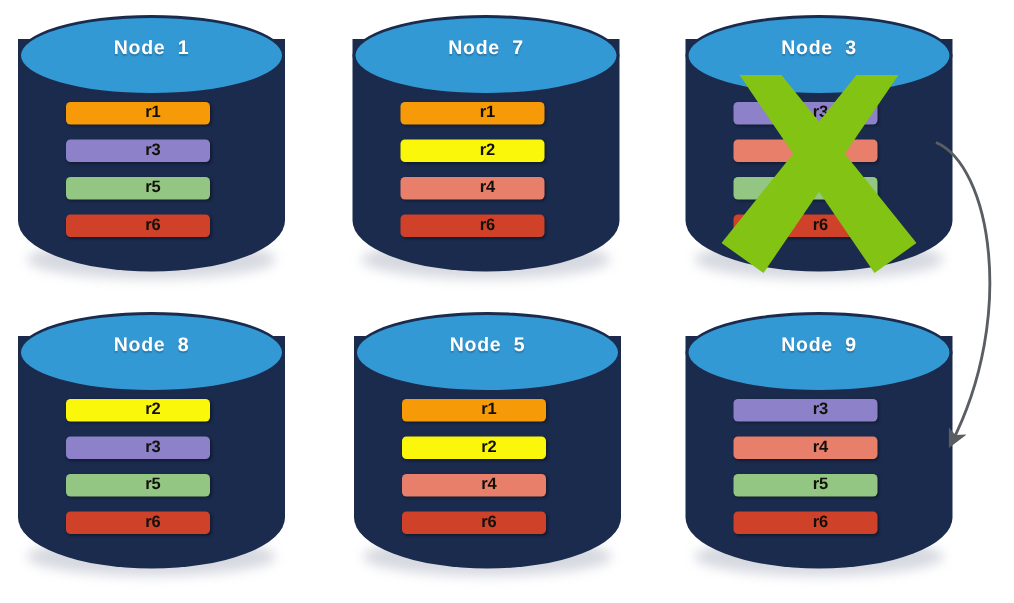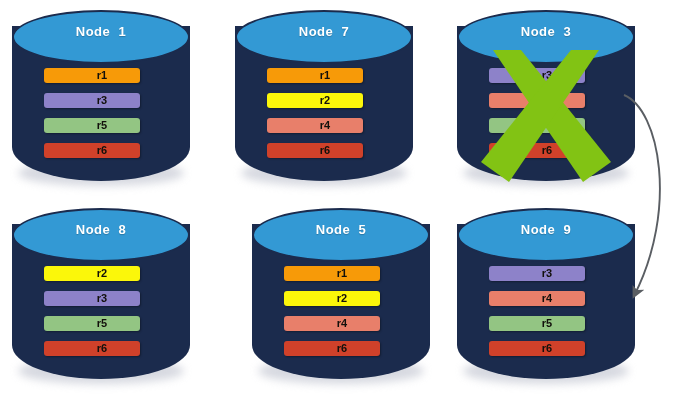--- a/index.html
+++ b/index.html
@@ -203,21 +203,21 @@
             <div class="bar-label">r3</div>
           </div>
           <div class="bar" style="background: rgb(147, 197, 131);">
             <div class="bar-label">r5</div>
           </div>
           <div class="bar" style="background: rgb(208, 65, 42);">
             <div class="bar-label">r6</div>
           </div>
         </div>
       </div>
-      <div class="node" style="left: 252px; top: 208px; padding-left: 12px;">
+      <div class="node" style="left: 236px; top: 208px; padding-left: 12px;">
         <div class="cyl-shadow"></div>
         <div class="cyl-body" style="background: rgb(27, 43, 77);"></div>
         <div class="cyl-top" style="background: rgb(51, 153, 212);"></div>
         <div class="cyl-title">Node  5</div>
         <div class="bars">
           <div class="bar" style="background: rgb(247, 154, 8);">
             <div class="bar-label">r1</div>
           </div>
           <div class="bar" style="background: rgb(251, 247, 10);">
             <div class="bar-label">r2</div>

